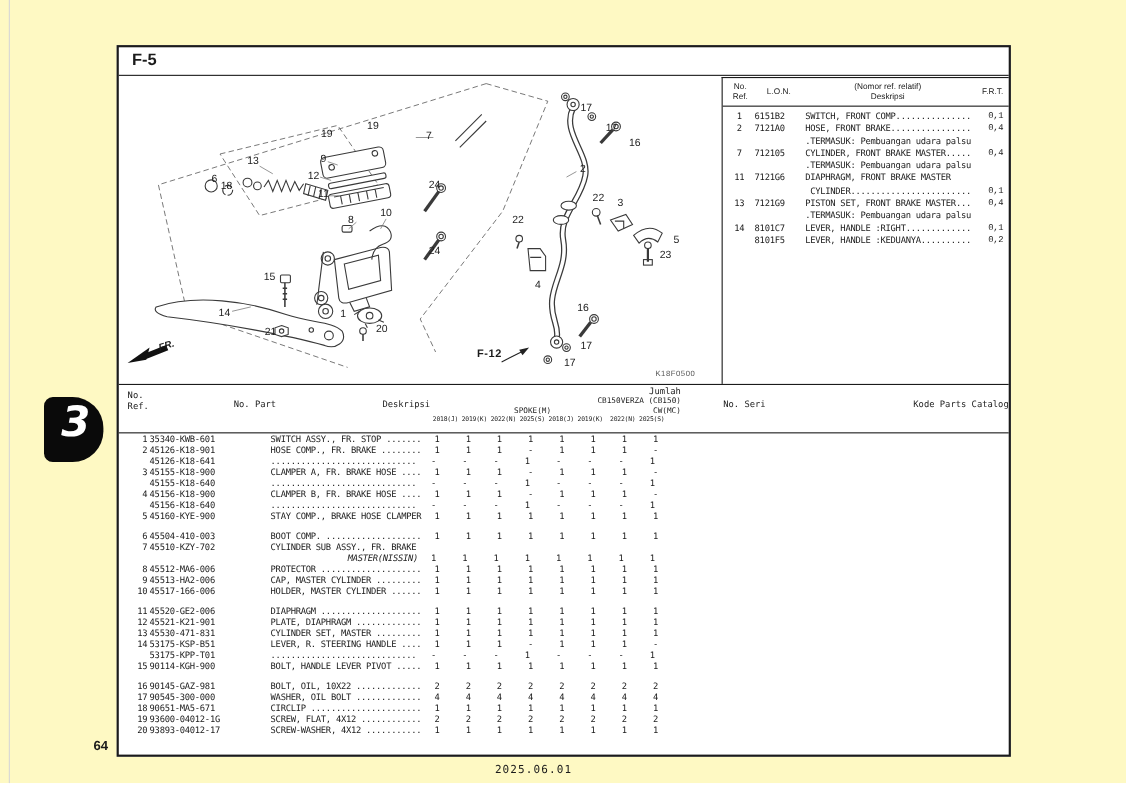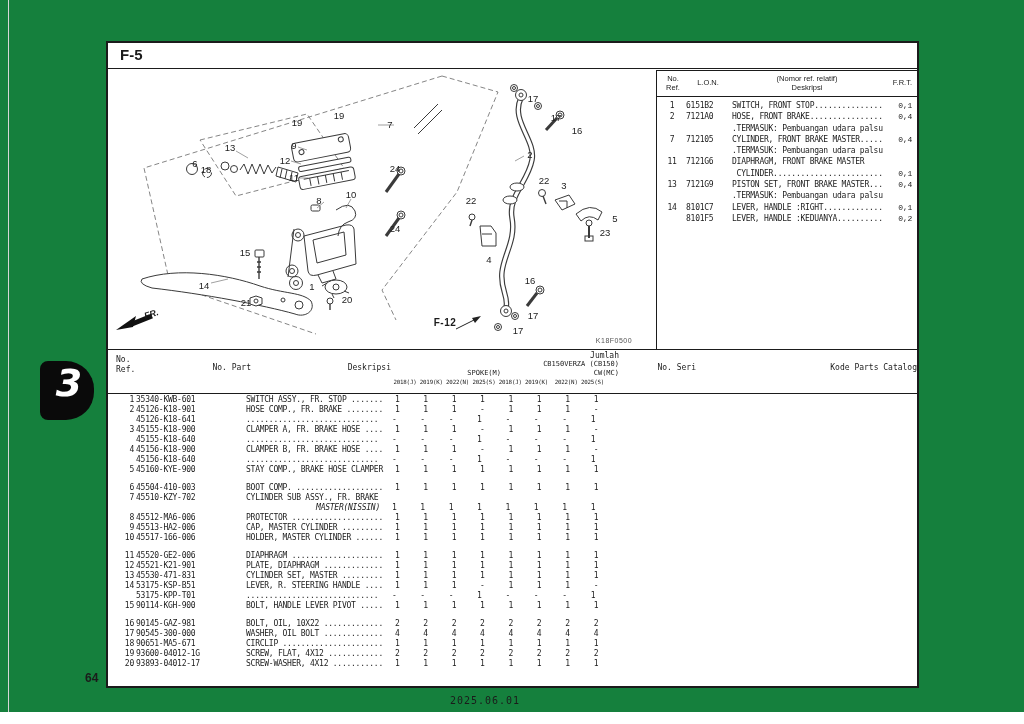--- a/index.html
+++ b/index.html
@@ -1,16 +1,16 @@
 <!DOCTYPE html>
 <html><head>
 <meta charset="utf-8">
 <style>
   html,body{margin:0;padding:0;background:#fff;}
-  .canvas{position:relative;width:1024px;height:712px;background:#15803d;overflow:hidden;
+  .canvas{position:relative;width:1024px;height:712px;background:#fef9c3;overflow:hidden;
           font-family:"DejaVu Sans Mono",monospace;color:#1b1b1b;}
   .scan-edge{position:absolute;left:8px;top:0;width:1px;height:724px;background:#d6d6d6;}
   .page{position:absolute;left:106px;top:41px;width:813px;height:647px;
         border:2.5px solid #1b1b1b;box-sizing:border-box;background:#fff;}
   
   .band{position:absolute;left:0;top:0;right:0;height:25px;border-bottom:1.5px solid #1b1b1b;}
   .fig-code{position:absolute;left:12px;top:3px;font:bold 15px "Liberation Sans",sans-serif;}
   .title{position:absolute;left:0;right:60px;top:3px;text-align:center;
          font:bold 15px "Liberation Sans",sans-serif;letter-spacing:.4px;}
   
@@ -244,21 +244,21 @@
       </div>
 
     <div class="ref-panel">
       <div class="ref-head">
         <span class="rh-ref"><span>No.</span><br><span>Ref.</span></span>
         <span class="rh-lon">L.O.N.</span>
         <span class="rh-desc"><span>(Nomor ref. relatif)</span><br><span>Deskripsi</span></span>
         <span class="rh-frt">F.R.T.</span>
       </div>
       <div class="ref-rows">
-          <div class="rrow"><span class="r-ref">1</span><span class="r-lon">6151B2</span><span class="r-desc">SWITCH, FRONT STOP...............</span><span class="r-frt">0,1</span></div>
+          <div class="rrow"><span class="r-ref">1</span><span class="r-lon">6151B2</span><span class="r-desc">SWITCH, FRONT COMP...............</span><span class="r-frt">0,1</span></div>
           <div class="rrow"><span class="r-ref">2</span><span class="r-lon">7121A0</span><span class="r-desc">HOSE, FRONT BRAKE................</span><span class="r-frt">0,4</span></div>
           <div class="rrow"><span class="r-ref"></span><span class="r-lon"></span><span class="r-desc">.TERMASUK: Pembuangan udara palsu</span><span class="r-frt"></span></div>
           <div class="rrow"><span class="r-ref">7</span><span class="r-lon">712105</span><span class="r-desc">CYLINDER, FRONT BRAKE MASTER.....</span><span class="r-frt">0,4</span></div>
           <div class="rrow"><span class="r-ref"></span><span class="r-lon"></span><span class="r-desc">.TERMASUK: Pembuangan udara palsu</span><span class="r-frt"></span></div>
           <div class="rrow"><span class="r-ref">11</span><span class="r-lon">7121G6</span><span class="r-desc">DIAPHRAGM, FRONT BRAKE MASTER</span><span class="r-frt"></span></div>
           <div class="rrow"><span class="r-ref"></span><span class="r-lon"></span><span class="r-desc"> CYLINDER........................</span><span class="r-frt">0,1</span></div>
           <div class="rrow"><span class="r-ref">13</span><span class="r-lon">7121G9</span><span class="r-desc">PISTON SET, FRONT BRAKE MASTER...</span><span class="r-frt">0,4</span></div>
           <div class="rrow"><span class="r-ref"></span><span class="r-lon"></span><span class="r-desc">.TERMASUK: Pembuangan udara palsu</span><span class="r-frt"></span></div>
           <div class="rrow"><span class="r-ref">14</span><span class="r-lon">8101C7</span><span class="r-desc">LEVER, HANDLE :RIGHT.............</span><span class="r-frt">0,1</span></div>
           <div class="rrow"><span class="r-ref"></span><span class="r-lon">8101F5</span><span class="r-desc">LEVER, HANDLE :KEDUANYA..........</span><span class="r-frt">0,2</span></div>

